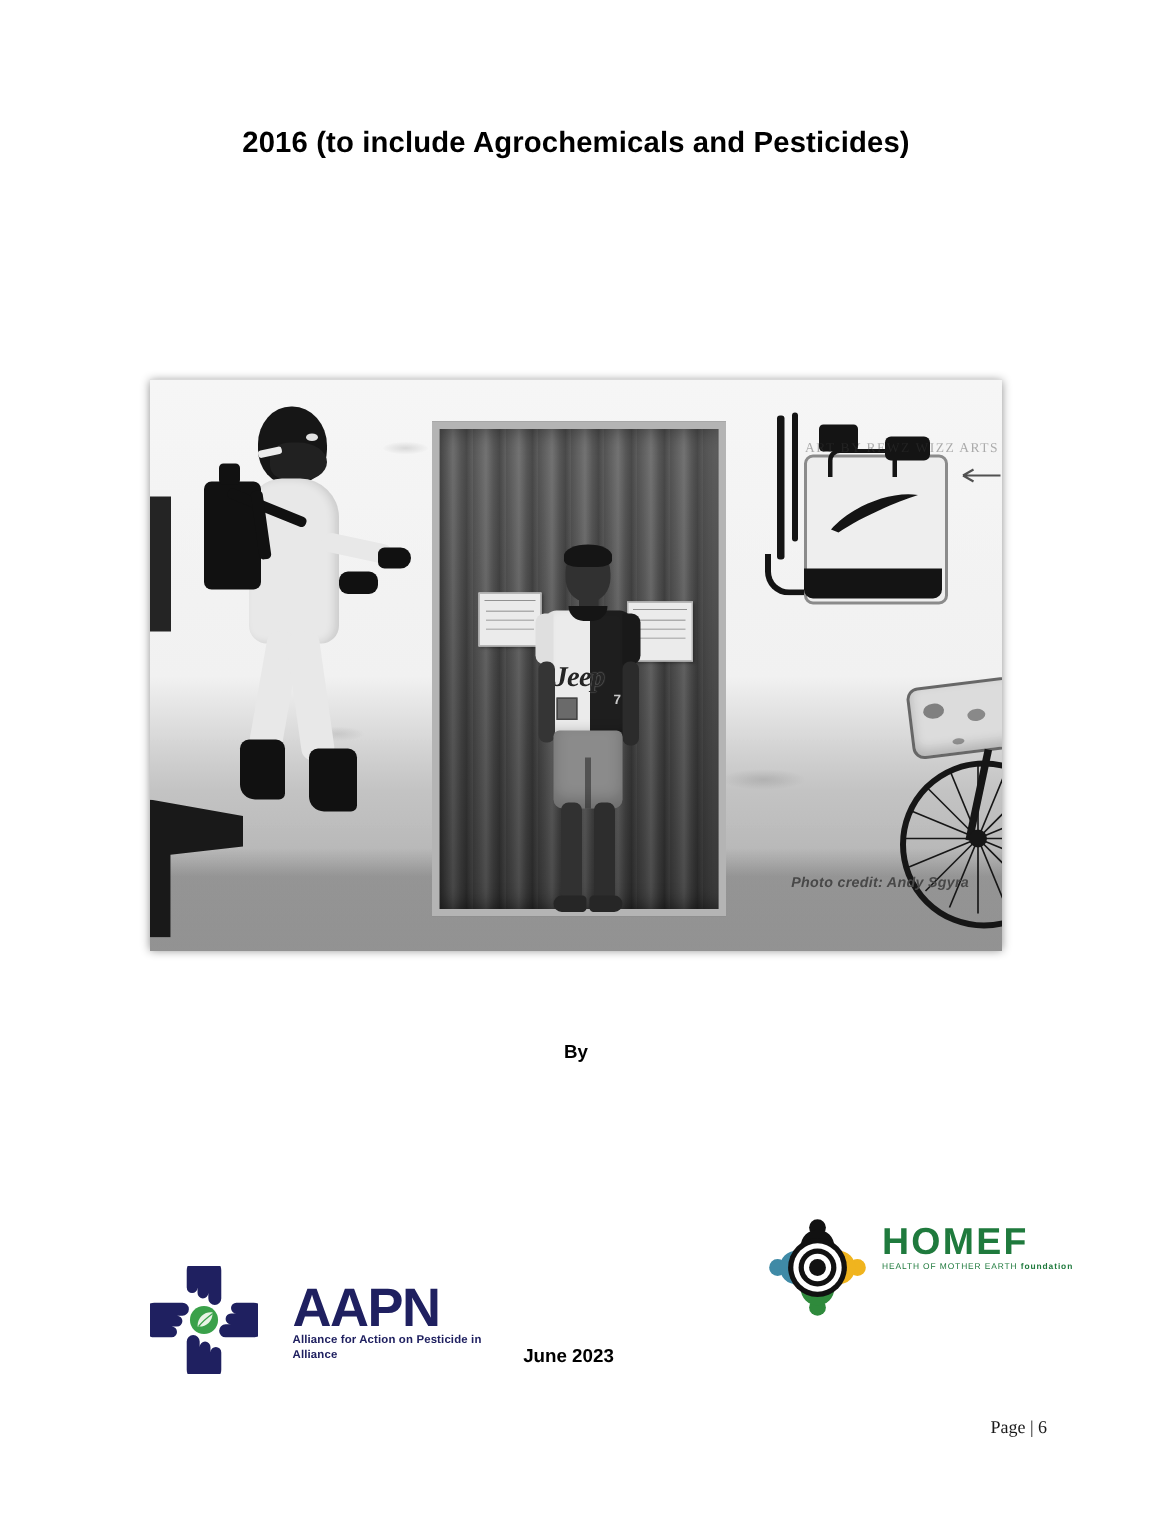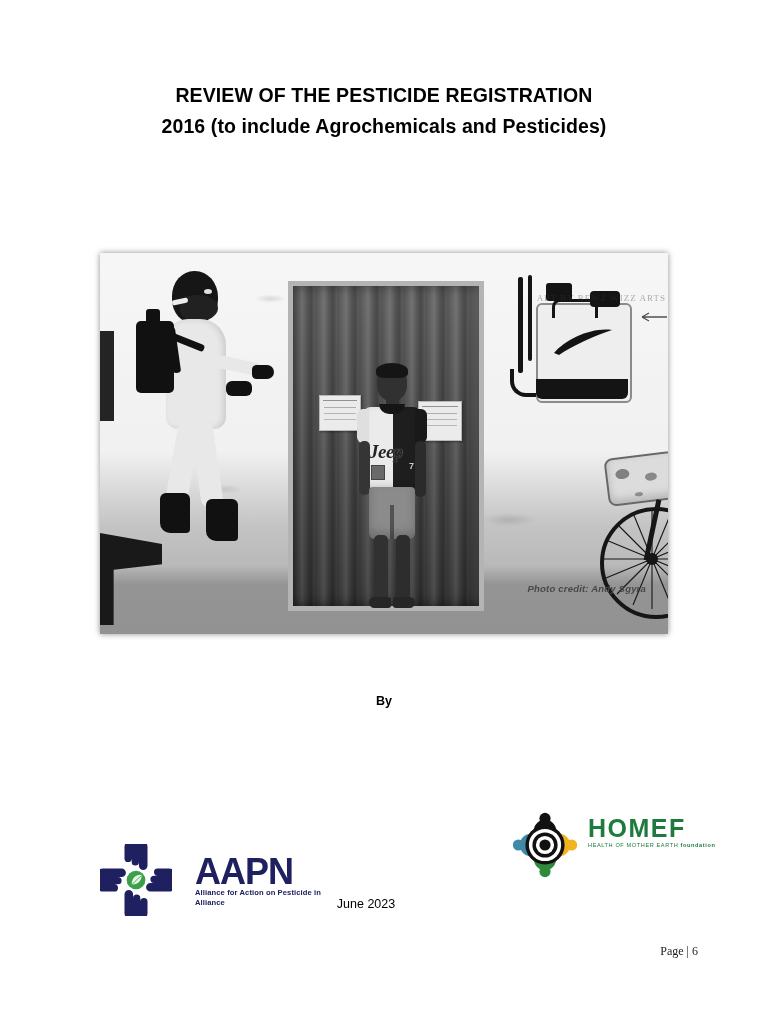--- a/index.html
+++ b/index.html
@@ -412,35 +412,35 @@
     margin-top: 1px; white-space: nowrap;
   }
   .homef-tag b { color: #1f7a3d; }
 
   
   .date-line {
     position: absolute;
     top: 897px; left: 0; width: 732px;
     text-align: center;
     font-size: 12.5px;
-    font-weight: normal;
+    font-weight: bold;
+    padding-left: 13px;
   }
   .page-footer {
     position: absolute;
     top: 944px; right: 70px;
     font-family: "Liberation Serif", serif;
     font-size: 12px;
     color: #1a1a1a;
   }
 </style>
 </head>
 <body>
 
 <div class="title-block">
-  <div class="title-line">REVIEW OF THE PESTICIDE REGISTRATION</div>
   <div class="title-line mixed">2016 (to include Agrochemicals and Pesticides)</div>
 </div>
 
 <div class="photo-wrap">
   <div class="photo">
     <div class="grime"></div>
 
     <div class="bench"></div>
     <div class="left-post"></div>
 

